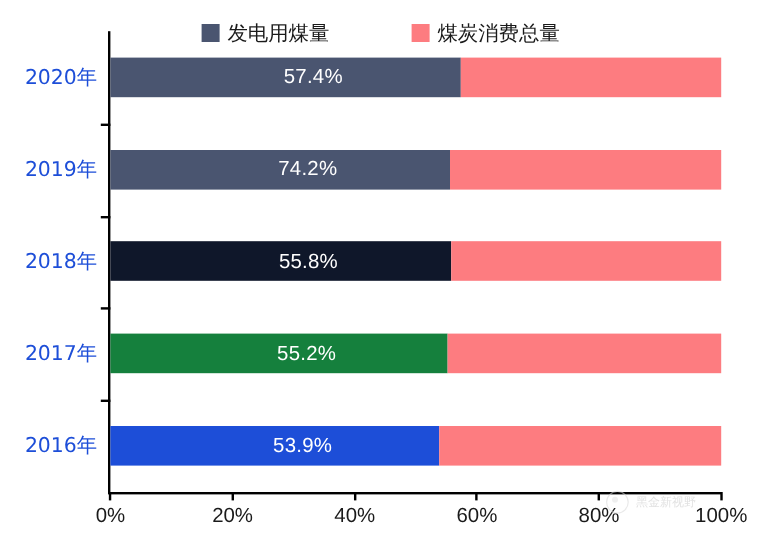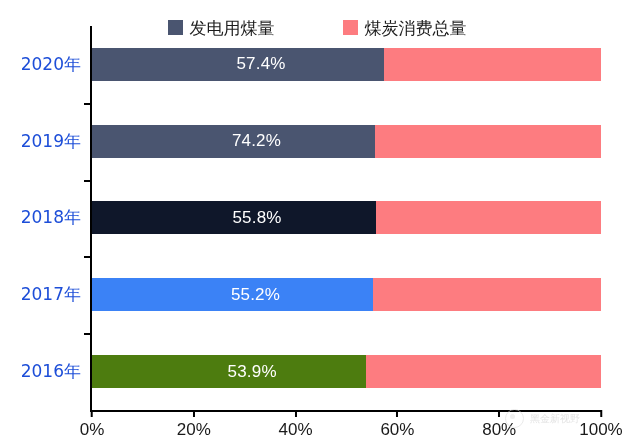--- a/index.html
+++ b/index.html
@@ -241,31 +241,31 @@
             <div class="seg seg-primary" style="width: 55.8%; background: #0f172a;">
               <span class="bar-value">55.8%</span>
             </div>
             <div class="seg" style="width: 44.2%; background: rgb(253, 124, 128);"></div>
           </div>
         </div>
         <div class="row">
           <span class="cat-label">2017年</span>
           <div class="ytick" style="top: 0px;"></div>
           <div class="bar-wrap">
-            <div class="seg seg-primary" style="width: 55.2%; background: #3b82f6;">
+            <div class="seg seg-primary" style="width: 55.2%; background: #15803d;">
               <span class="bar-value">55.2%</span>
             </div>
             <div class="seg" style="width: 44.8%; background: rgb(253, 124, 128);"></div>
           </div>
         </div>
         <div class="row">
           <span class="cat-label">2016年</span>
           <div class="ytick" style="top: 0px;"></div>
           <div class="bar-wrap">
-            <div class="seg seg-primary" style="width: 53.9%; background: #4d7c0f;">
+            <div class="seg seg-primary" style="width: 53.9%; background: #1d4ed8;">
               <span class="bar-value">53.9%</span>
             </div>
             <div class="seg" style="width: 46.1%; background: rgb(253, 124, 128);"></div>
           </div>
         </div>
       </div>
   </div>
 
   <div class="xticks" id="xticks">
       <div class="xtick" style="left: 0px;">

